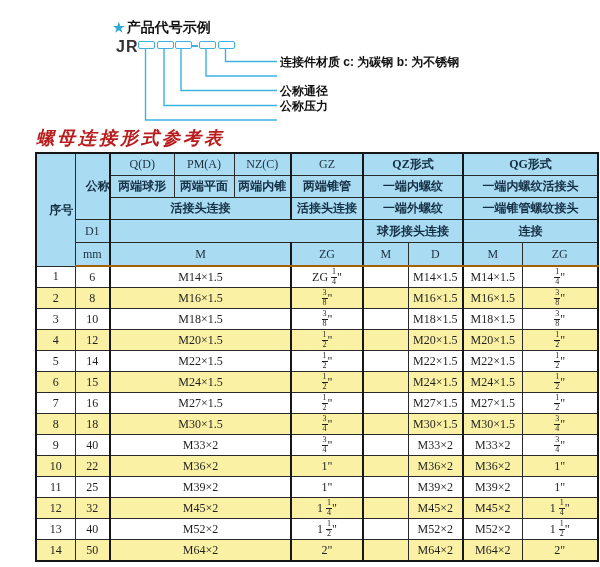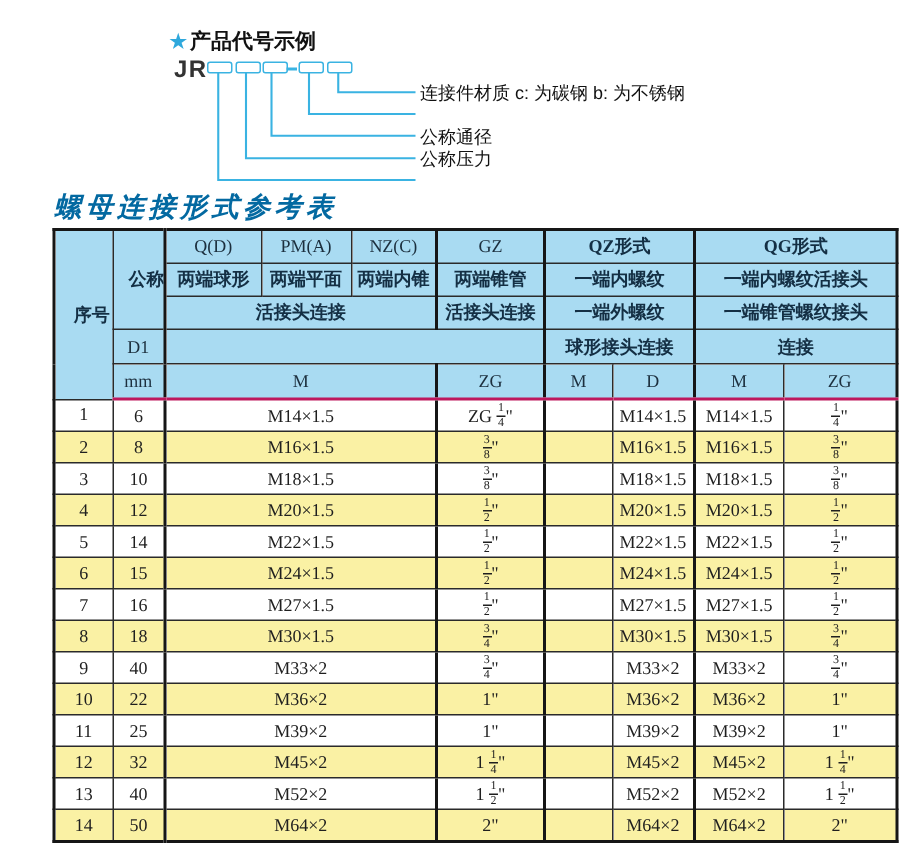--- a/index.html
+++ b/index.html
@@ -7,37 +7,37 @@
   .page{position:relative;width:600px;height:567px;background:#fff;border-radius:30px;}
 
   
   .diagram{position:relative;width:600px;height:126px;}
   .diagram-title{position:absolute;left:113px;top:19px;font-size:14px;font-weight:bold;color:#111;}
   .diagram-title .star{color:#2fa8dc;font-size:13px;margin-right:2px;}
   .code-prefix{position:absolute;left:116px;top:38px;font-size:16px;font-weight:bold;color:#333;letter-spacing:1px;}
   .code-box{position:absolute;top:41px;width:15px;height:6px;border:1.4px solid #3ab3e2;border-radius:2px;background:#fff;}
   .code-dash{position:absolute;top:45px;width:7px;height:2px;background:#3ab3e2;}
   .diagram svg{position:absolute;left:0;top:0;}
-  .callout{position:absolute;left:280px;height:14px;line-height:14px;font-size:12px;font-weight:normal;color:#111;white-space:nowrap;}
+  .callout{position:absolute;left:280px;height:14px;line-height:14px;font-size:12px;font-weight:bold;color:#111;white-space:nowrap;}
 
   
   .tbl-title{margin:0 0 2px 36px;font-family:Liberation Mono, monospace;font-style:italic;
-    font-weight:bold;font-size:18px;color:#0369a1;letter-spacing:3px;}
+    font-weight:bold;font-size:18px;color:#b91c1c;letter-spacing:3px;}
 
   
   table{border-collapse:collapse;table-layout:fixed;width:562px;margin-left:35px;
     border:2px solid #161616;}
   td{border:1px solid #2a2a2a;text-align:center;vertical-align:middle;padding:0;
     overflow:hidden;white-space:nowrap;}
   .hdr td{background:#a9dbf2;color:#142f44;font-weight:bold;font-size:12px;}
   td.lat{font-family:"Liberation Serif",serif;font-weight:normal;color:#1c2f3e;font-size:12px;}
   td.gsep{border-left:2px solid #161616;}
   tr.hr1 td,tr.hr2 td,tr.hr3 td{height:21px;}
   tr.hr4 td,tr.hr5 td{height:22px;}
-  tr.hr5 td{border-bottom:2px solid #be185d;font-family:Liberation Serif, serif;}
+  tr.hr5 td{border-bottom:2px solid #a16207;font-family:Liberation Serif, serif;}
   .vtext{width:1.1em;margin:0 auto;word-break:break-all;line-height:15px;font-size:12px;}
   .vt2{line-height:44px;}
   tbody td{height:20px;font-family:"Liberation Serif",serif;font-size:12px;color:#1f1f1f;background:#fff;}
   tbody tr.alt td{background:#faf1a4;}
   .fr{display:inline-block;text-align:center;line-height:1;font-size:8px;vertical-align:-0.35em;font-weight:normal;}
   .fr .n{display:block;border-bottom:1px solid currentColor;padding:0 1px 0.5px;}
   .fr .d{display:block;padding-top:0.5px;}
 </style>
 </head>
 <body>

